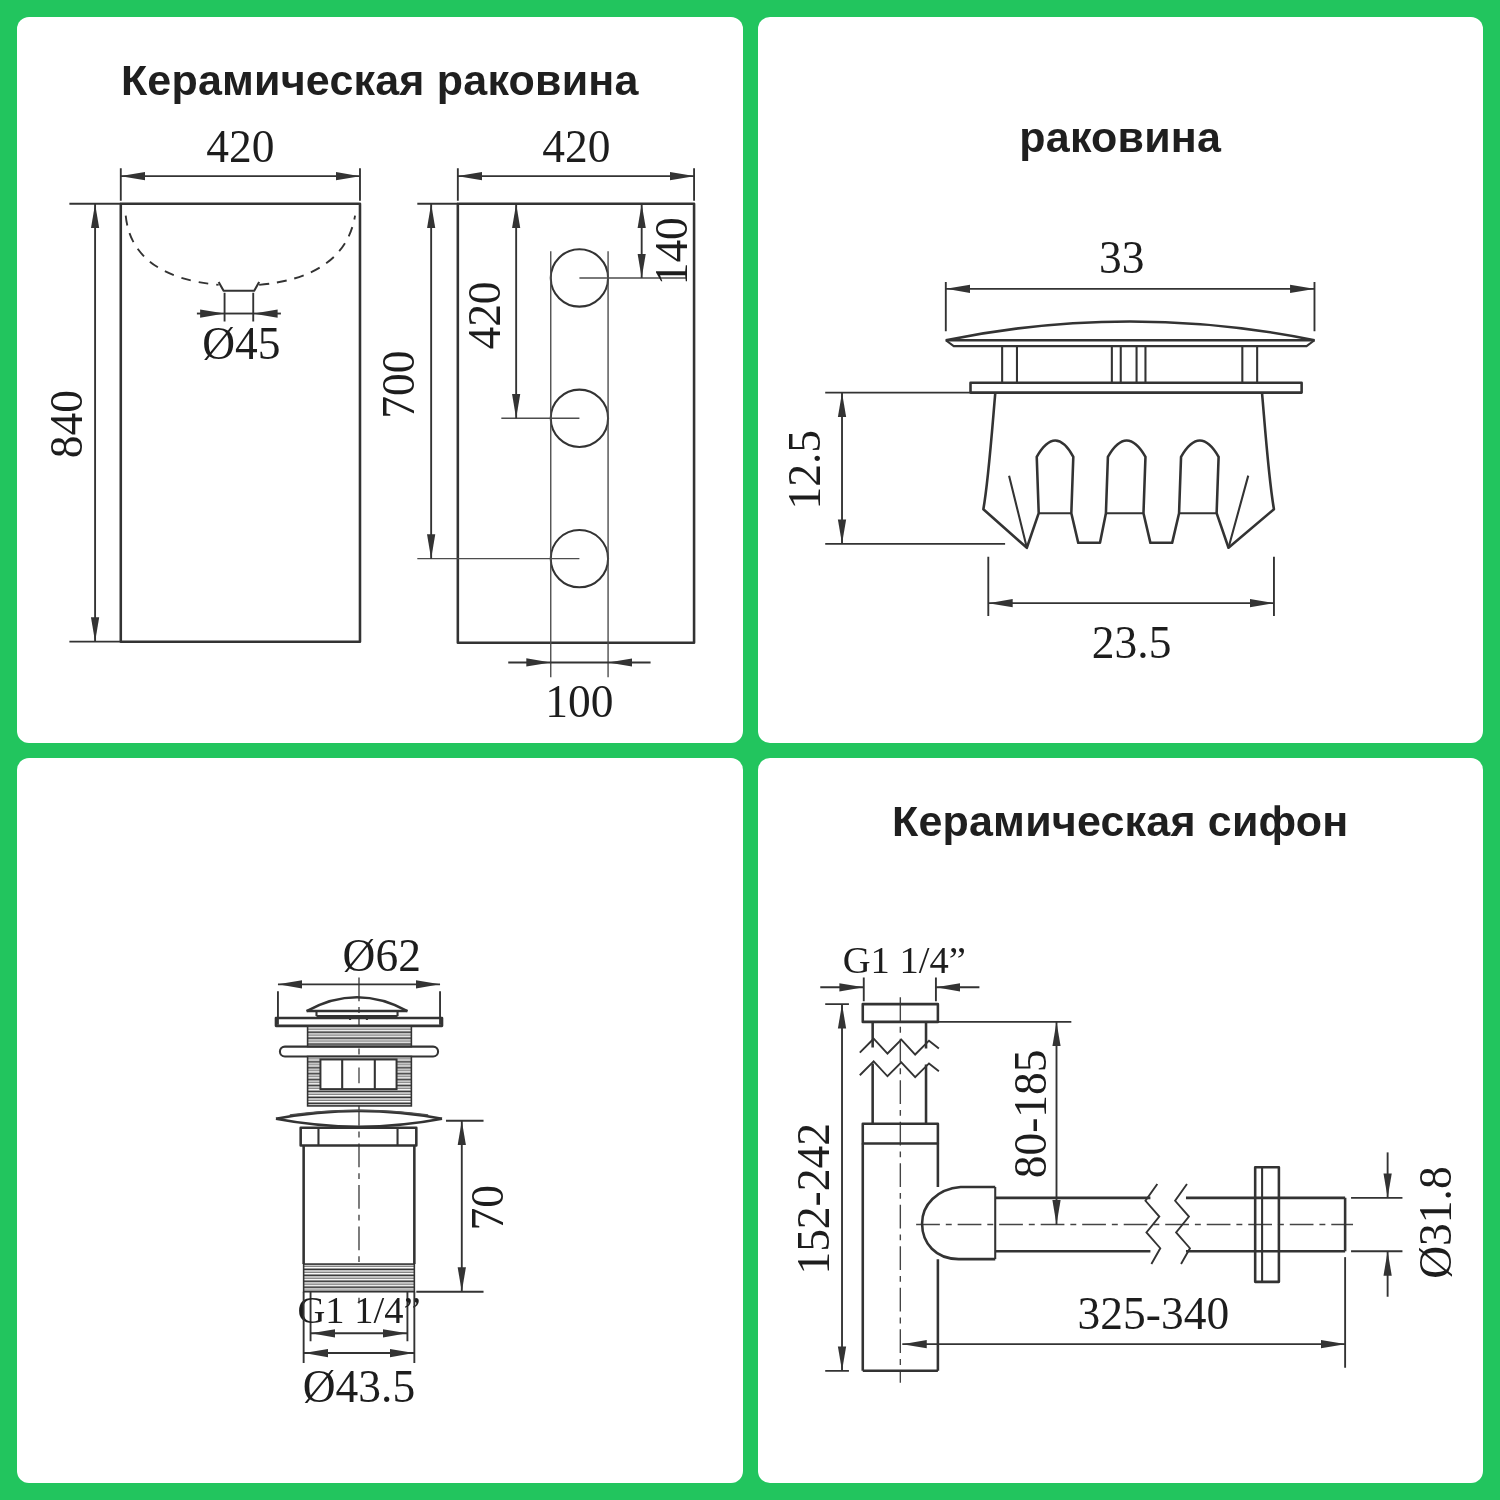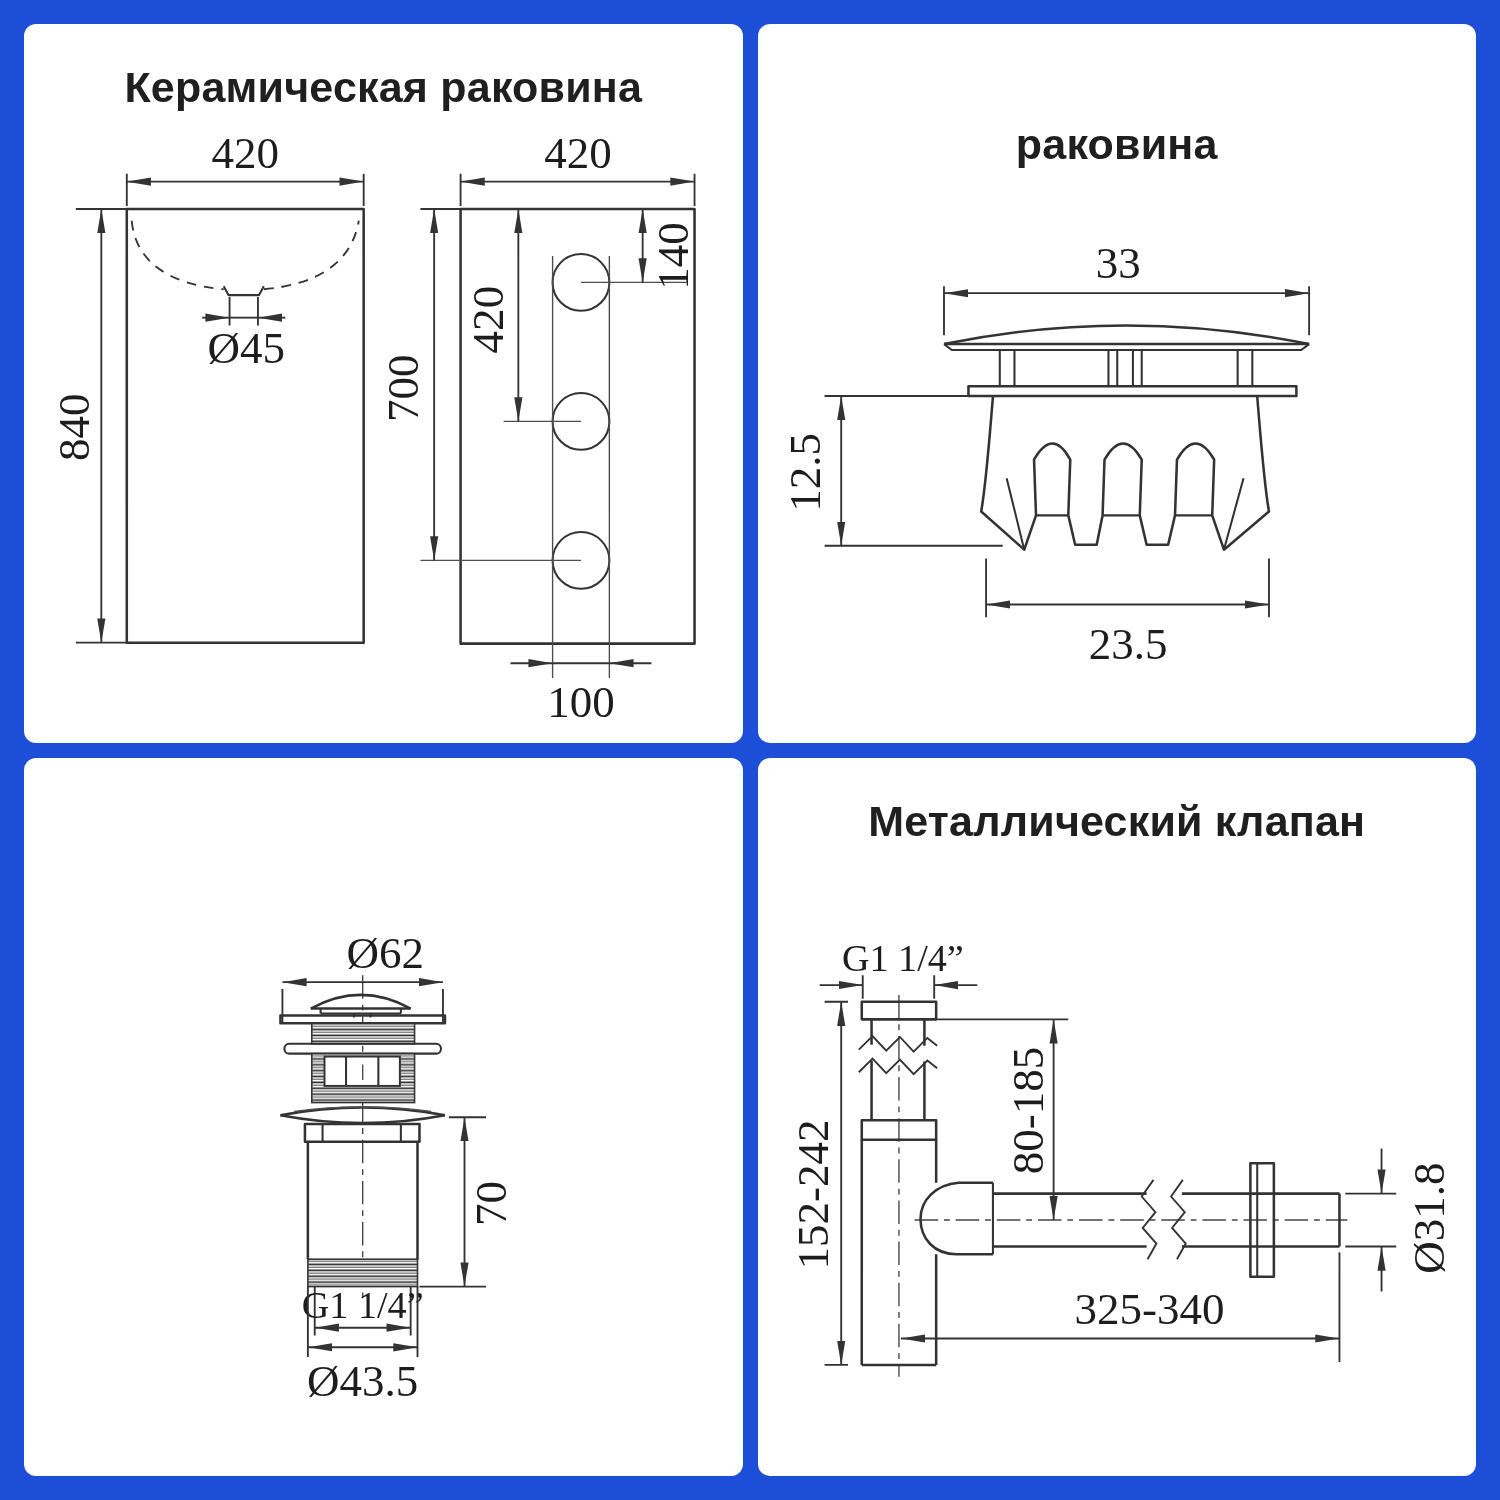--- a/index.html
+++ b/index.html
@@ -1,18 +1,18 @@
 <!DOCTYPE html>
 <html><head>
 <meta charset="utf-8">
 <style>
   html,body{margin:0;padding:0;background:#f2f2f3;}
-  #page{position:relative;width:1500px;height:1500px;background:#1d4ed8;
+  #page{position:relative;width:1500px;height:1500px;background:#22c55e;
         display:grid;grid-template-columns:1fr 1fr;grid-template-rows:1fr 1fr;
-        gap:15px;padding:24px;box-sizing:border-box;
+        gap:15px;padding:17px;box-sizing:border-box;
         font-family:"Liberation Sans", sans-serif;}
   .panel{position:relative;background:#ffffff;border-radius:12px;overflow:hidden;}
   .ptitle{position:absolute;top:36px;left:0;width:100%;text-align:center;
           font-size:43px;font-weight:700;color:#1f1f1f;line-height:55px;margin:0;
           letter-spacing:.2px;}
   .ptitle.two{top:38px;}
   .drawing{position:absolute;inset:0;width:100%;height:100%;}
   
   .s{stroke:#333;stroke-width:2.6;fill:none;stroke-linejoin:round;stroke-linecap:butt;}
   .s2{stroke:#333;stroke-width:2.1;fill:none;stroke-linejoin:round;}
@@ -190,21 +190,21 @@
         <text class="dim small" x="346" y="572">G1 1/4”</text>
 
         <path class="d" d="M290,540 V612 M402,540 V612"></path>
         <line class="d" x1="290" y1="602" x2="402" y2="602" marker-start="url(#a3)" marker-end="url(#a3)"></line>
         <text class="dim" x="346" y="652">Ø43.5</text>
       </g>
     </svg>
   </section>
 
   <section class="panel">
-    <h2 class="ptitle">Металлический клапан</h2>
+    <h2 class="ptitle">Керамическая сифон</h2>
     <svg class="drawing" viewBox="0 0 734 734">
       <defs>
         <marker id="a4" viewBox="0 0 13 5" refX="13" refY="2.5" markerWidth="13" markerHeight="5" orient="auto-start-reverse">
           <path d="M0,0.3 L13,2.5 L0,4.7 z" fill="#333"></path>
         </marker>
       </defs>
 
       <g>
         <line class="c" x1="144" y1="242" x2="144" y2="632"></line>
         <line class="c" x1="160" y1="472" x2="602" y2="472"></line>

